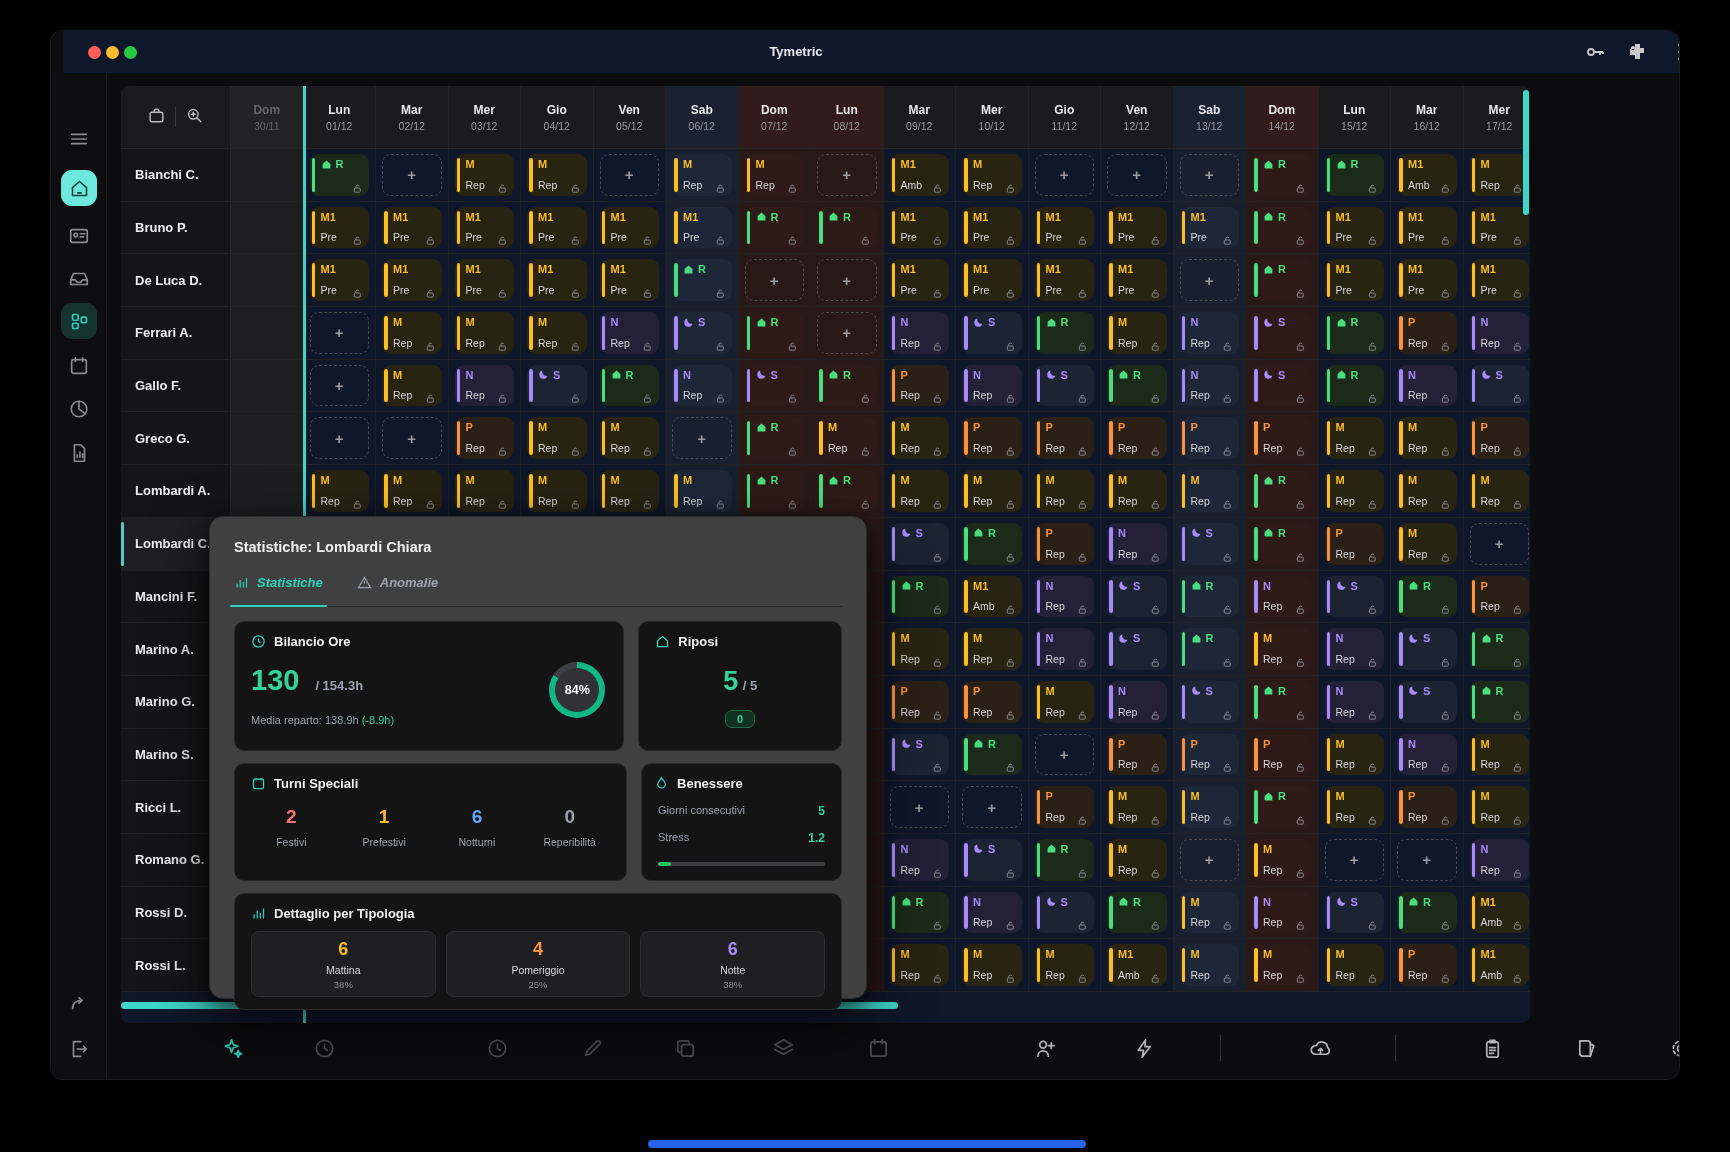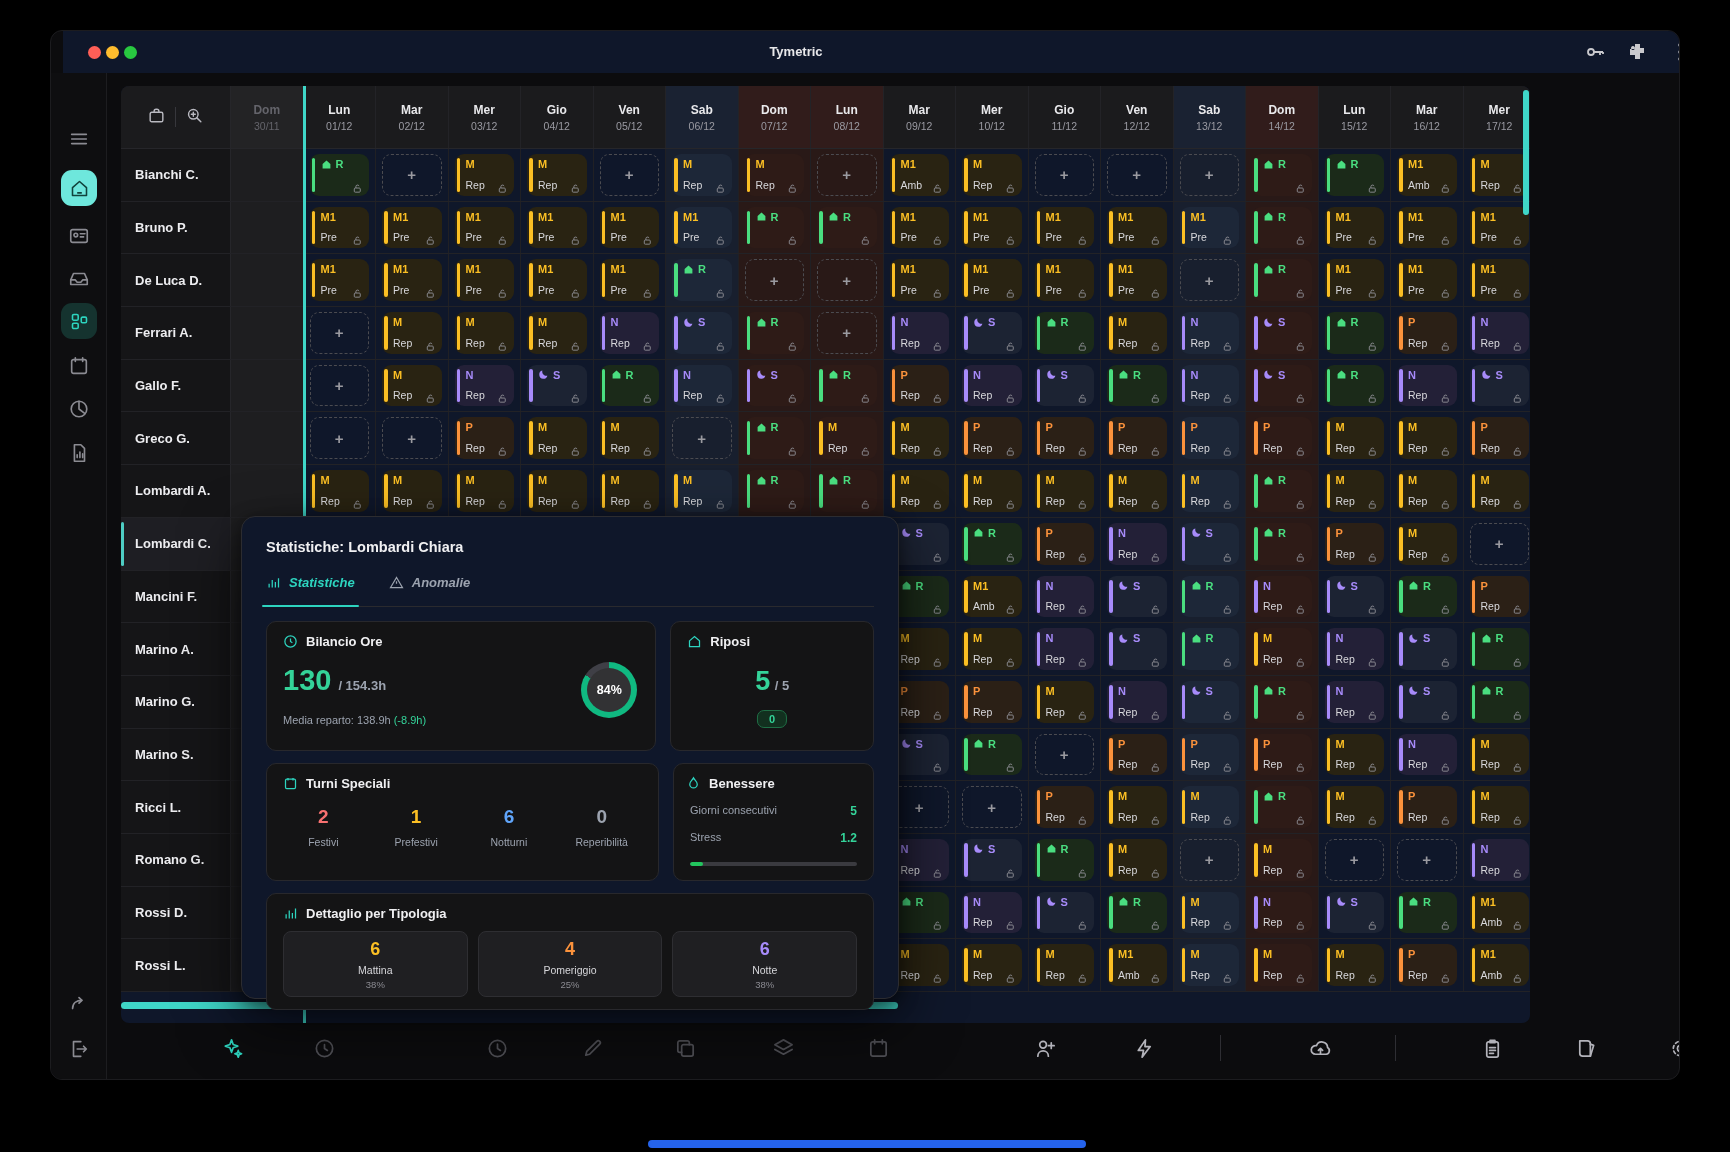--- a/index.html
+++ b/index.html
@@ -74,43 +74,43 @@
   .chip.empty { background:transparent; border:1.5px dashed #4b4b50; display:flex;
     align-items:center; justify-content:center; color:#9a9aa0; font-size:15px; font-weight:600; }
 
   .today-line { position:absolute; left:182px; top:0; bottom:0; width:2.5px; background:#3fd6c8; z-index:3; }
   .vscroll { position:absolute; right:1px; top:4px; width:6px; height:125px; background:#3fd6c8;
     border-radius:3px; z-index:4; }
   .hscroll { position:absolute; left:70px; top:971px; width:777px; height:7px; background:#3fd6c8;
     border-radius:4px; z-index:6; }
 
   
-  .popup { position:absolute; left:158px; top:485px; width:658px; height:483px; background:#0f172a;
+  .popup { position:absolute; left:158px; top:485px; width:658px; height:483px; background:#404040;
     border:1px solid #2c2c30; border-radius:14px; z-index:8;
-    box-shadow:0 24px 60px rgba(0,0,0,.65), 0 4px 18px rgba(0,0,0,.5);margin-left:32px; }
+    box-shadow:0 24px 60px rgba(0,0,0,.65), 0 4px 18px rgba(0,0,0,.5); }
   .pp-title { position:absolute; left:24px; top:22px; font-size:14.5px; font-weight:700; color:#f0f0f2; }
   .pp-tabs { position:absolute; left:24px; top:58px; right:24px; height:32px;
     border-bottom:1px solid #2a2a2e; display:flex; gap:34px; }
   .pp-tab { display:flex; align-items:flex-start; gap:8px; font-size:13px; font-weight:600;
     color:#9ca3af; cursor:pointer; position:relative; padding-bottom:10px;font-style:italic; }
   .pp-tab svg { width:15px; height:15px; }
   .pp-tab.active { color:#2dd4bf; }
   .pp-tab.active::after { content:''; position:absolute; left:-4px; right:-4px; bottom:-1px;
     height:2px; background:#2dd4bf; border-radius:2px; }
   .pp-body { position:absolute; left:24px; right:24px; top:104px; bottom:16px;
     display:flex; flex-direction:column; gap:12px; }
   .pp-row { display:flex; gap:14px; }
   .card { background:#141415; border:1px solid #28282c; border-radius:10px; padding:12px 16px; position:relative; }
   .card-h { display:flex; align-items:center; gap:8px; font-size:13px; font-weight:700; color:#f0f0f2; }
   .card-h svg { width:15px; height:15px; color:#2dd4bf; }
   .c-bilancio { flex:2.1; height:130px; }
   .c-riposi { flex:1; height:130px; }
   .c-turni { flex:2.1; height:118px; }
   .c-benessere { flex:1; height:118px;padding-left:12px; }
-  .val-row { position:absolute; left:16px; top:42px; display:flex; align-items:baseline; gap:7px; }
+  .val-row { position:absolute; left:16px; top:42px; display:flex; align-items:baseline; gap:16px; }
   .big-green { font-size:29px; font-weight:800; color:#34d399; }
   .val-sub { font-size:13px; font-weight:600; color:#9ca3af; }
   .media { position:absolute; left:16px; top:92px; font-size:11px; color:#9ca3af; }
   .media .delta { color:#34d399; }
   .ring { position:absolute; right:18px; top:40px; width:56px; height:56px; border-radius:50%;
     background:conic-gradient(#10b981 0 84%, #3f3f46 84% 100%); display:flex; align-items:center; justify-content:center; }
   .ring::before { content:''; position:absolute; width:44px; height:44px; border-radius:50%; background:#323234; }
   .ring span { position:relative; font-size:12.5px; font-weight:700; color:#fff; }
   .riposi-val { position:absolute; left:0; right:0; top:44px; text-align:center; }
   .riposi-val .big-green { font-size:27px; }

